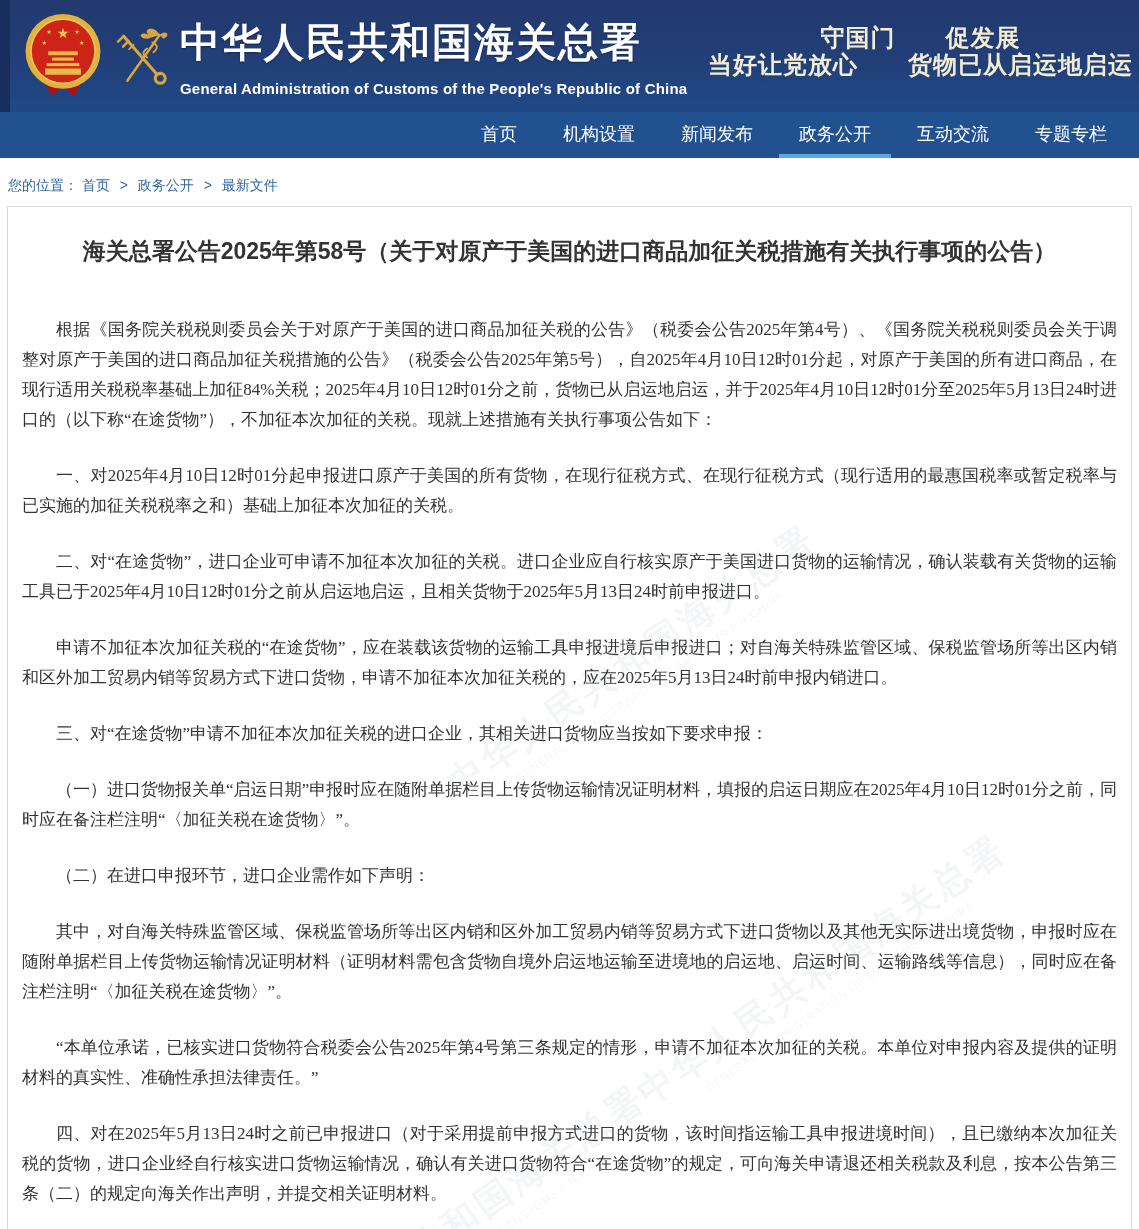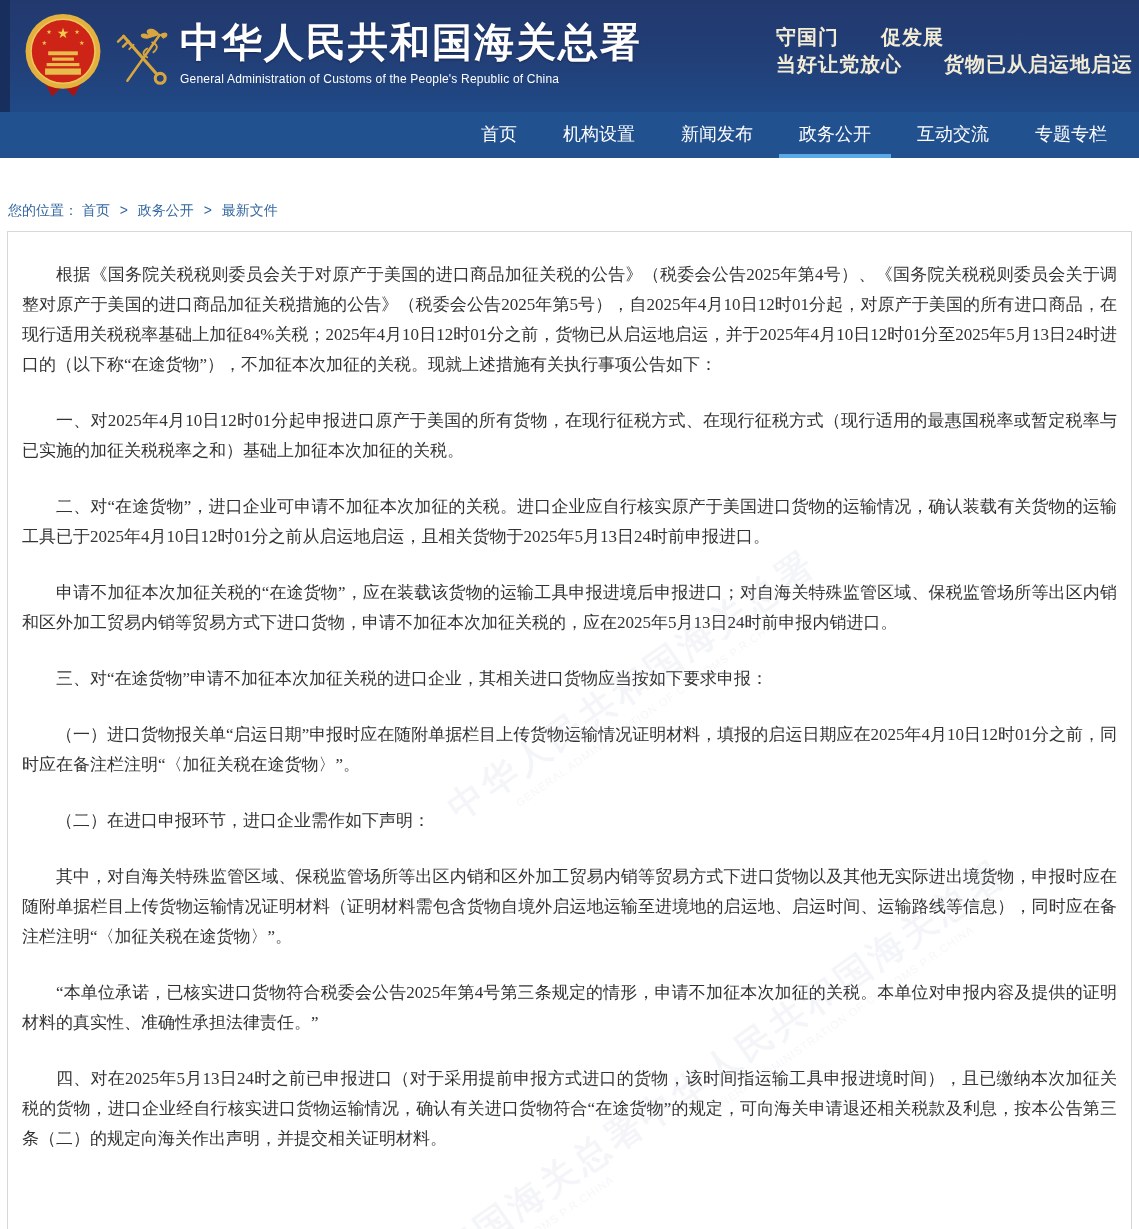--- a/index.html
+++ b/index.html
@@ -18,58 +18,58 @@
     position:absolute; left:0; top:0; width:10px; height:112px;
     background:#182f5d;
   }
   .emblem { position:absolute; left:24px; top:11px; width:78px; height:90px; }
   .customs-logo { position:absolute; left:110px; top:13px; width:62px; height:86px; }
   .brand { position:absolute; left:180px; top:18px; color:#fff; }
   .brand-title {
     font-size:40px; font-weight:bold; letter-spacing:2px; line-height:48px;
     text-shadow:0 1px 2px rgba(0,0,0,.35);
   }
-  .brand-subtitle { font-size:12px; font-weight:normal; margin-top:6px; letter-spacing:.2px; }
+  .brand-subtitle { font-size:15px; font-weight:bold; margin-top:14px; letter-spacing:.2px; }
   .slogan {
-    position:absolute; right:6px; top:24px; text-align:left;
-    color:#f3edd6; font-weight:bold; font-size:20px; line-height:27px;
+    position:absolute; right:6px; top:24px; text-align:center;
+    color:#f3edd6; font-weight:bold; font-size:24px; line-height:27px;
     letter-spacing:1px;
   }
 
   
   .main-nav {
     height:46px; background:#21518f;
     display:flex; justify-content:flex-end; align-items:stretch;
     padding-right:12px;
   }
   .nav-item {
     display:block; height:46px; line-height:44px; padding:0 20px;
     margin-left:6px; color:#ffffff; font-size:18px; text-decoration:none;
     border-bottom:4px solid transparent; cursor:pointer; white-space:nowrap;
   }
   .nav-item.active { border-bottom-color:#59a9e6; }
 
   
   .breadcrumb {
-    padding:4px 8px 11px 8px; font-size:14px; color:#3367a0;margin-top:40px;
+    padding:19px 8px 11px 8px; font-size:14px; color:#3367a0;
   }
   .breadcrumb a { color:#3367a0; text-decoration:none; cursor:pointer; }
   .breadcrumb .sep { margin:0 6px; }
 
   
   .content-box {
     position:relative; margin:0 7px; min-height:1024px;
     border:1px solid #d8d8d8; background:#fff; padding:0 14px;
     overflow:hidden;
   }
   .article-title {
     margin-top:16px; font-size:23px; font-weight:bold; color:#333;
     text-align:center; line-height:56px;
   }
-  .article-body { margin-top:28px; }
+  .article-body { margin-top:36px; }
   .article-body p {
     font-family:"Liberation Serif","DejaVu Serif",serif;
     font-size:17px; color:#333; line-height:30px;
     text-indent:2em; margin:0 0 26px 0; text-align:justify;
   }
 
   
   .watermark {
     position:absolute; opacity:.07; color:#6f85a8; pointer-events:none;
     transform:rotate(-35deg); transform-origin:left top;
@@ -155,20 +155,21 @@
   </div>
   <div class="watermark" style="left:260px; top:1120px;">
     <div class="wm-cn">中华人民共和国海关总署</div>
     <div class="wm-en">GENERAL ADMINISTRATION OF CUSTOMS P.R.CHINA</div>
   </div>
   <div class="watermark" style="left:820px; top:1220px;">
     <div class="wm-cn">中华人民共和国海关总署</div>
     <div class="wm-en">GENERAL ADMINISTRATION OF CUSTOMS P.R.CHINA</div>
   </div>
 
+  <h1 class="article-title">海关总署公告2025年第58号（关于对原产于美国的进口商品加征关税措施有关执行事项的公告）</h1>
 
   <div class="article-body">
     <p>根据《国务院关税税则委员会关于对原产于美国的进口商品加征关税的公告》（税委会公告2025年第4号）、《国务院关税税则委员会关于调整对原产于美国的进口商品加征关税措施的公告》（税委会公告2025年第5号），自2025年4月10日12时01分起，对原产于美国的所有进口商品，在现行适用关税税率基础上加征84%关税；2025年4月10日12时01分之前，货物已从启运地启运，并于2025年4月10日12时01分至2025年5月13日24时进口的（以下称“在途货物”），不加征本次加征的关税。现就上述措施有关执行事项公告如下：</p>
     <p>一、对2025年4月10日12时01分起申报进口原产于美国的所有货物，在现行征税方式、在现行征税方式（现行适用的最惠国税率或暂定税率与已实施的加征关税税率之和）基础上加征本次加征的关税。</p>
     <p>二、对“在途货物”，进口企业可申请不加征本次加征的关税。进口企业应自行核实原产于美国进口货物的运输情况，确认装载有关货物的运输工具已于2025年4月10日12时01分之前从启运地启运，且相关货物于2025年5月13日24时前申报进口。</p>
     <p>申请不加征本次加征关税的“在途货物”，应在装载该货物的运输工具申报进境后申报进口；对自海关特殊监管区域、保税监管场所等出区内销和区外加工贸易内销等贸易方式下进口货物，申请不加征本次加征关税的，应在2025年5月13日24时前申报内销进口。</p>
     <p>三、对“在途货物”申请不加征本次加征关税的进口企业，其相关进口货物应当按如下要求申报：</p>
     <p>（一）进口货物报关单“启运日期”申报时应在随附单据栏目上传货物运输情况证明材料，填报的启运日期应在2025年4月10日12时01分之前，同时应在备注栏注明“〈加征关税在途货物〉”。</p>
     <p>（二）在进口申报环节，进口企业需作如下声明：</p>
     <p>其中，对自海关特殊监管区域、保税监管场所等出区内销和区外加工贸易内销等贸易方式下进口货物以及其他无实际进出境货物，申报时应在随附单据栏目上传货物运输情况证明材料（证明材料需包含货物自境外启运地运输至进境地的启运地、启运时间、运输路线等信息），同时应在备注栏注明“〈加征关税在途货物〉”。</p>

